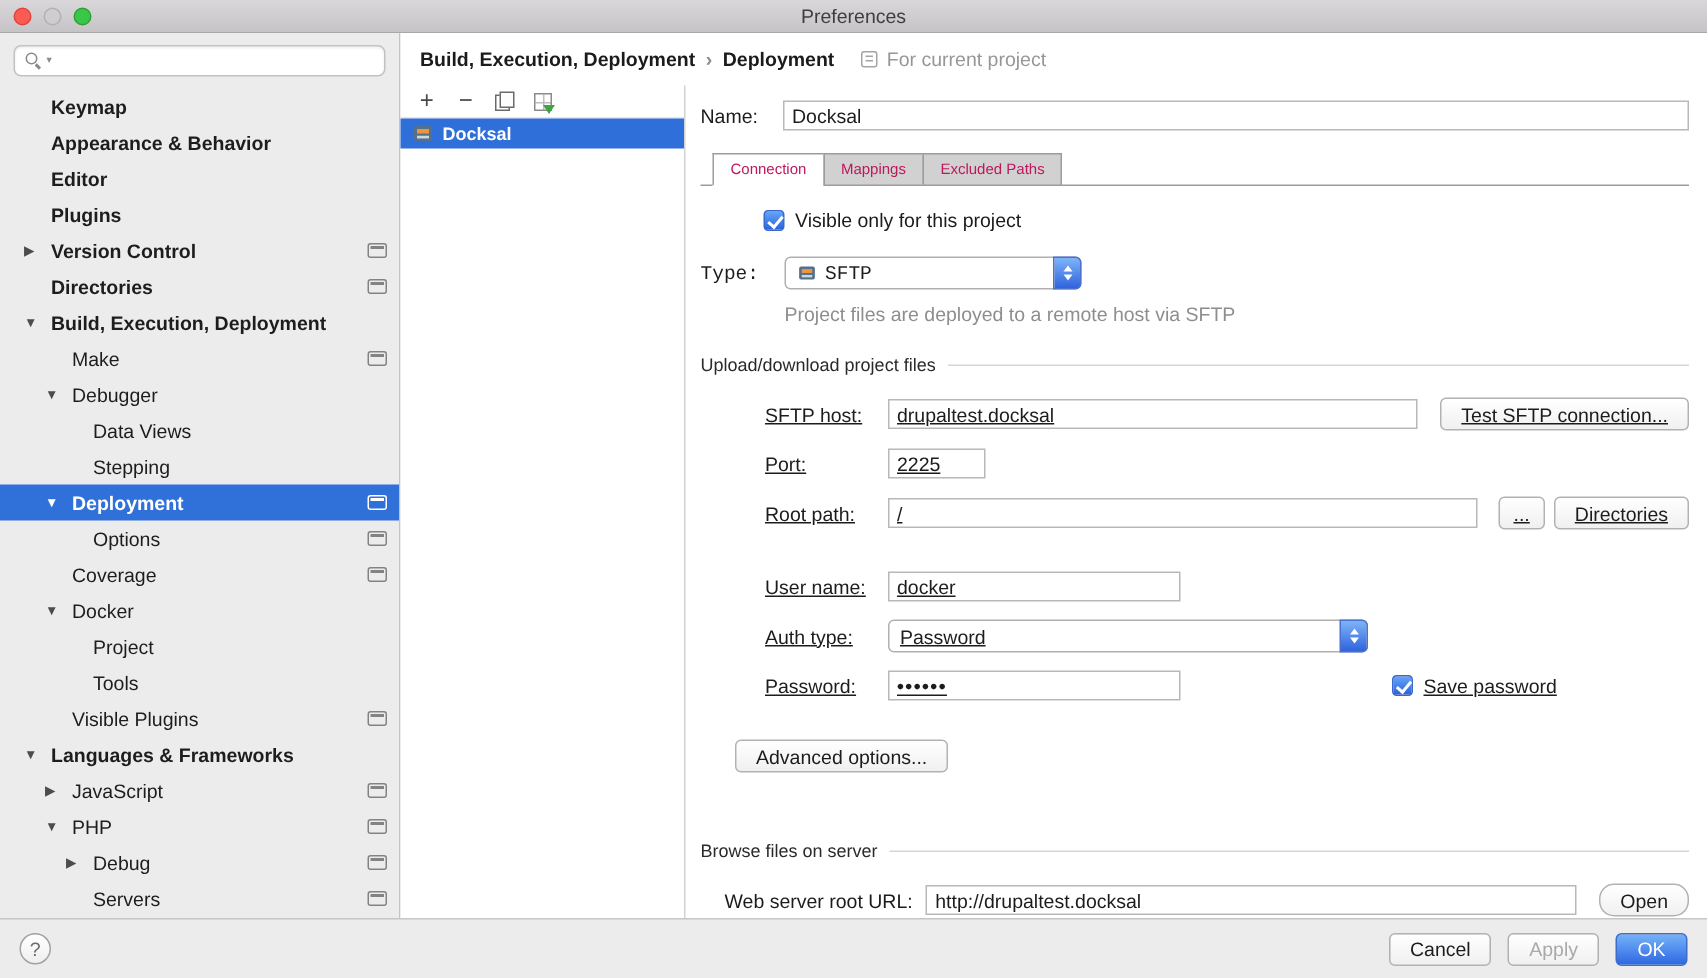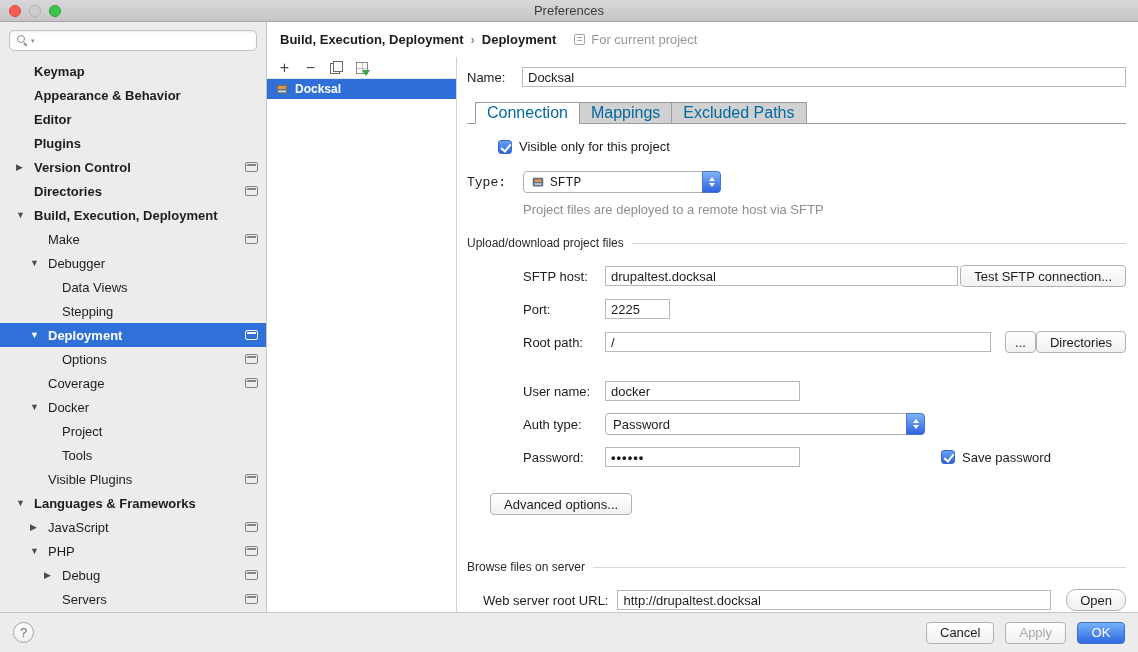--- a/index.html
+++ b/index.html
@@ -74,41 +74,41 @@
   
   .formpanel { flex:1; min-width:0; display:flex; flex-direction:column; padding:10px 12px 0 10px; font-size:13px; color:#1c1c1c; overflow:hidden; }
   .frow { display:flex; align-items:center; }
   .namerow label { flex:0 0 55px; }
   .txt { height:20px; border:1px solid #b8b8b8; background:#fff; font:13px "Liberation Sans",sans-serif; padding:1px 5px; color:#1c1c1c; outline:none; }
   .flex1 { flex:1; min-width:0; }
   .w353{width:353px;} .w65{width:65px;} .w393{width:393px;} .w195{width:195px;} .w198{width:198px;} .w320{width:320px;}
   .pwd { font-weight:bold; letter-spacing:1px; }
 
   .tabbar { display:flex; align-items:flex-end; margin-top:12px; border-bottom:1px solid #9c9c9c; height:25px; padding-left:8px; }
-  .tab { font-size:16px; height:22px; display:flex; align-items:center; padding:0 11px; border:1px solid #9c9c9c; background:#d1d1d1; color:#0369a1; margin-right:-1px; margin-bottom:-1px; cursor:default; }
+  .tab { font-size:10px; height:22px; display:flex; align-items:center; padding:0 11px; border:1px solid #9c9c9c; background:#d1d1d1; color:#be185d; margin-right:-1px; margin-bottom:-1px; cursor:default; }
   .tab.active { background:#fff; border-bottom-color:#fff; }
 
   .tabcontent { flex:1; padding-top:15px; }
-  .cbrow { gap:7px; margin-left:3px;padding-left:28px; }
+  .cbrow { gap:7px; margin-left:14px;padding-left:28px; }
   .cb { width:14px; height:14px; flex:0 0 14px; border-radius:3px; background:linear-gradient(#66a5f5,#2a62de); border:1px solid #3b67c8; position:relative; }
   .cb::after { content:""; position:absolute; left:4px; top:1px; width:4px; height:8px; border:solid #fff; border-width:0 2px 2px 0; transform:rotate(40deg); }
 
   .typerow { margin-top:17px;font-family:Liberation Mono, monospace; }
   .typerow > label { flex:0 0 56px; }
   .combo { position:relative; height:22px; border:1px solid #b0b0b0; border-radius:4px; background:#fff; display:flex; align-items:center; gap:5px; padding:0 26px 0 7px; cursor:default; }
   .stepper { position:absolute; top:-1px; right:-1px; height:22px; width:19px; border-radius:0 4px 4px 0; background:linear-gradient(#7db4f8,#3063de); border:1px solid #4a71ce; display:flex; flex-direction:column; align-items:center; justify-content:center; gap:2px; }
   .triu { width:0; height:0; border-left:3px solid transparent; border-right:3px solid transparent; border-bottom:4px solid #fff; }
   .trid { width:0; height:0; border-left:3px solid transparent; border-right:3px solid transparent; border-top:4px solid #fff; }
 
   .help { margin:9px 0 0 56px; color:#8e8e8e; }
 
   .section { display:flex; align-items:center; margin-top:19px; font-size:12px; color:#2a2a2a; }
   .section .line { flex:1; height:1px; background:#d6d6d6; margin-left:8px; }
 
-  .subrow { margin-left:56px; margin-top:12px; }
+  .subrow { margin-left:43px; margin-top:12px;text-decoration:underline; }
   .subrow > label { flex:0 0 82px; }
   .first { margin-top:15px; }
   .biggap { margin-top:28px; }
   .savecb { margin-left:141px; display:flex; align-items:center; gap:7px; }
 
   .btn { height:22px; padding:0 13px; background:linear-gradient(#ffffff,#f0f0f0); border:1px solid #b2b2b2; border-radius:4px; font:13px "Liberation Sans",sans-serif; color:#1c1c1c; cursor:default; }
   .btn.sq { padding:0 9px; margin-left:14px; }
   .btn.auto { margin-left:auto; }
   .btn.primary { background:linear-gradient(#74b2f8,#2e68e3); border-color:#3f6cca; color:#fff; }
   .btn.disabled { color:#a9a9a9; }

